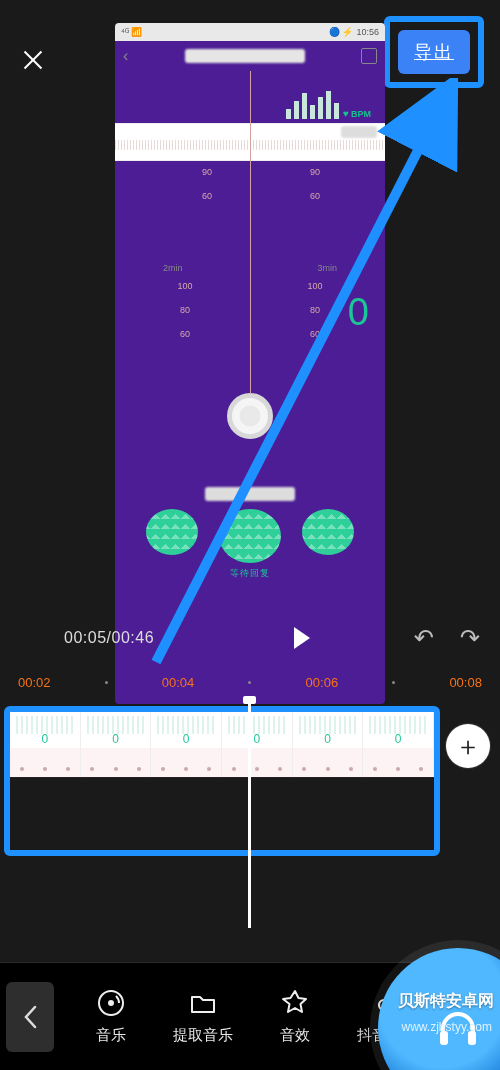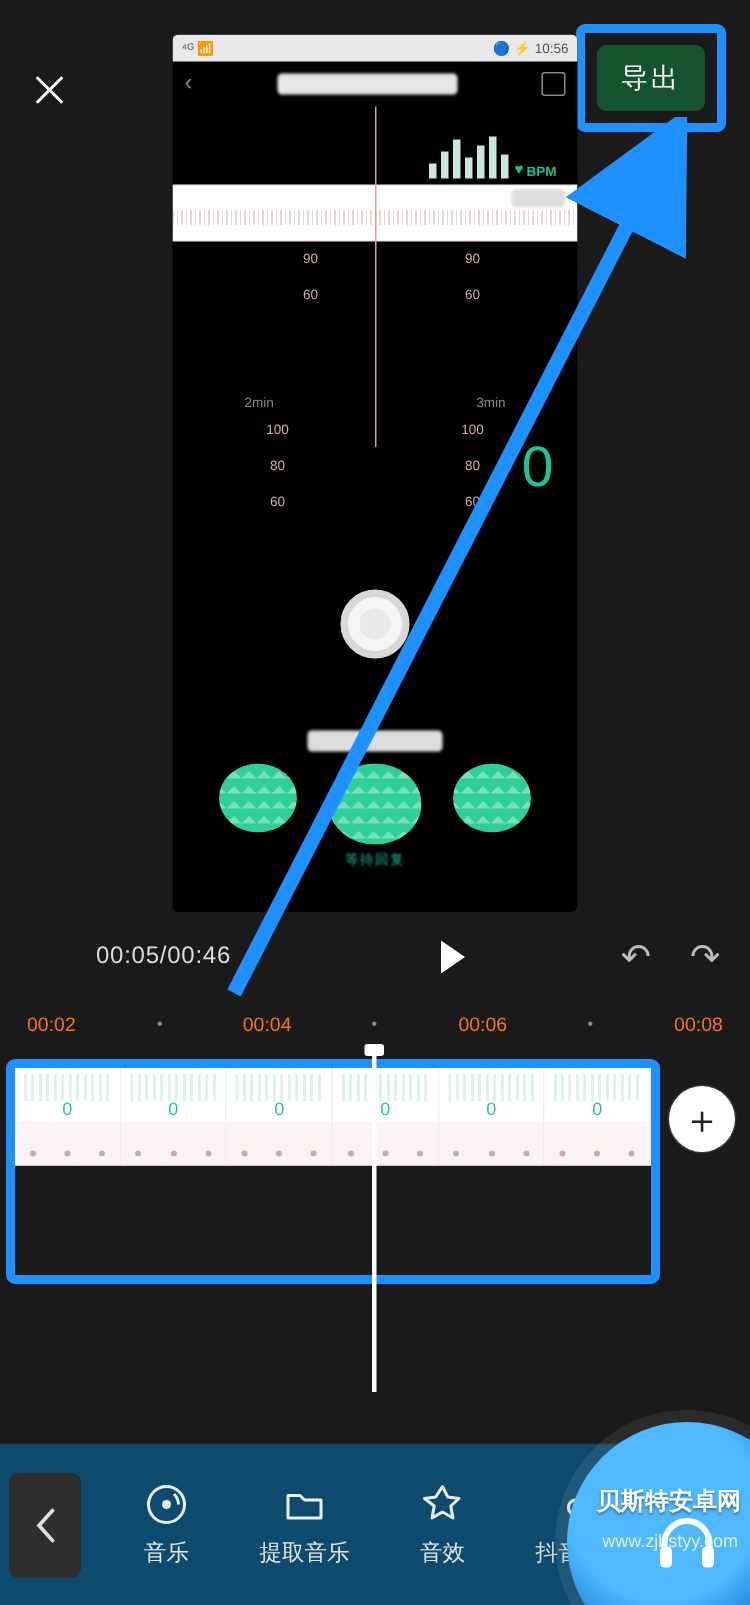--- a/index.html
+++ b/index.html
@@ -36,35 +36,36 @@
   }
   .close-x::before { transform: translate(-50%,-50%) rotate(45deg); }
   .close-x::after  { transform: translate(-50%,-50%) rotate(-45deg); }
   .export-wrap {
     border: 6px solid #1E90FF;
     border-radius: 6px;
     padding: 8px;
     margin-top: 8px;
   }
   .export-btn {
-    background: #14532d;
+    background: #3b82f6;
     color: #fff;
     border: none;
     font-size: 18px;
     padding: 10px 16px;
     border-radius: 6px;
     cursor: pointer;
     letter-spacing: 2px;
+    text-decoration: underline;
   }
   
   .preview {
     position: absolute;
     left: 115px; top: 23px;
-    width: 270px; height: 585px;
-    background: #000000;
+    width: 270px; height: 681px;
+    background: #4c1d95;
     border-radius: 4px;
     overflow: hidden;
     color: #555;
   }
   .pv-status {
     height: 18px;
     background: #e9e9e9;
     font-size: 9px;
     display: flex;
     justify-content: space-between;
@@ -275,21 +276,21 @@
   .arrow {
     position:absolute;
     left: 150px; top: 78px;
     width: 330px; height: 590px;
     pointer-events:none;
   }
 
   
   .bottom {
     position:absolute; left:0; right:0; bottom:0;
-    height: 108px; background:#0c4a6e;
+    height: 108px; background:#000000;
     display:flex; align-items:center;
     border-top: 1px solid #2a2a2a;
   }
   .back-chip {
     width:48px; height:70px; background:#2e2e2e;
     border-radius:6px; margin:0 10px 0 6px;
     display:flex; align-items:center; justify-content:center;
     cursor:pointer;
   }
   .back-chip svg{ width:14px; height:24px; }

